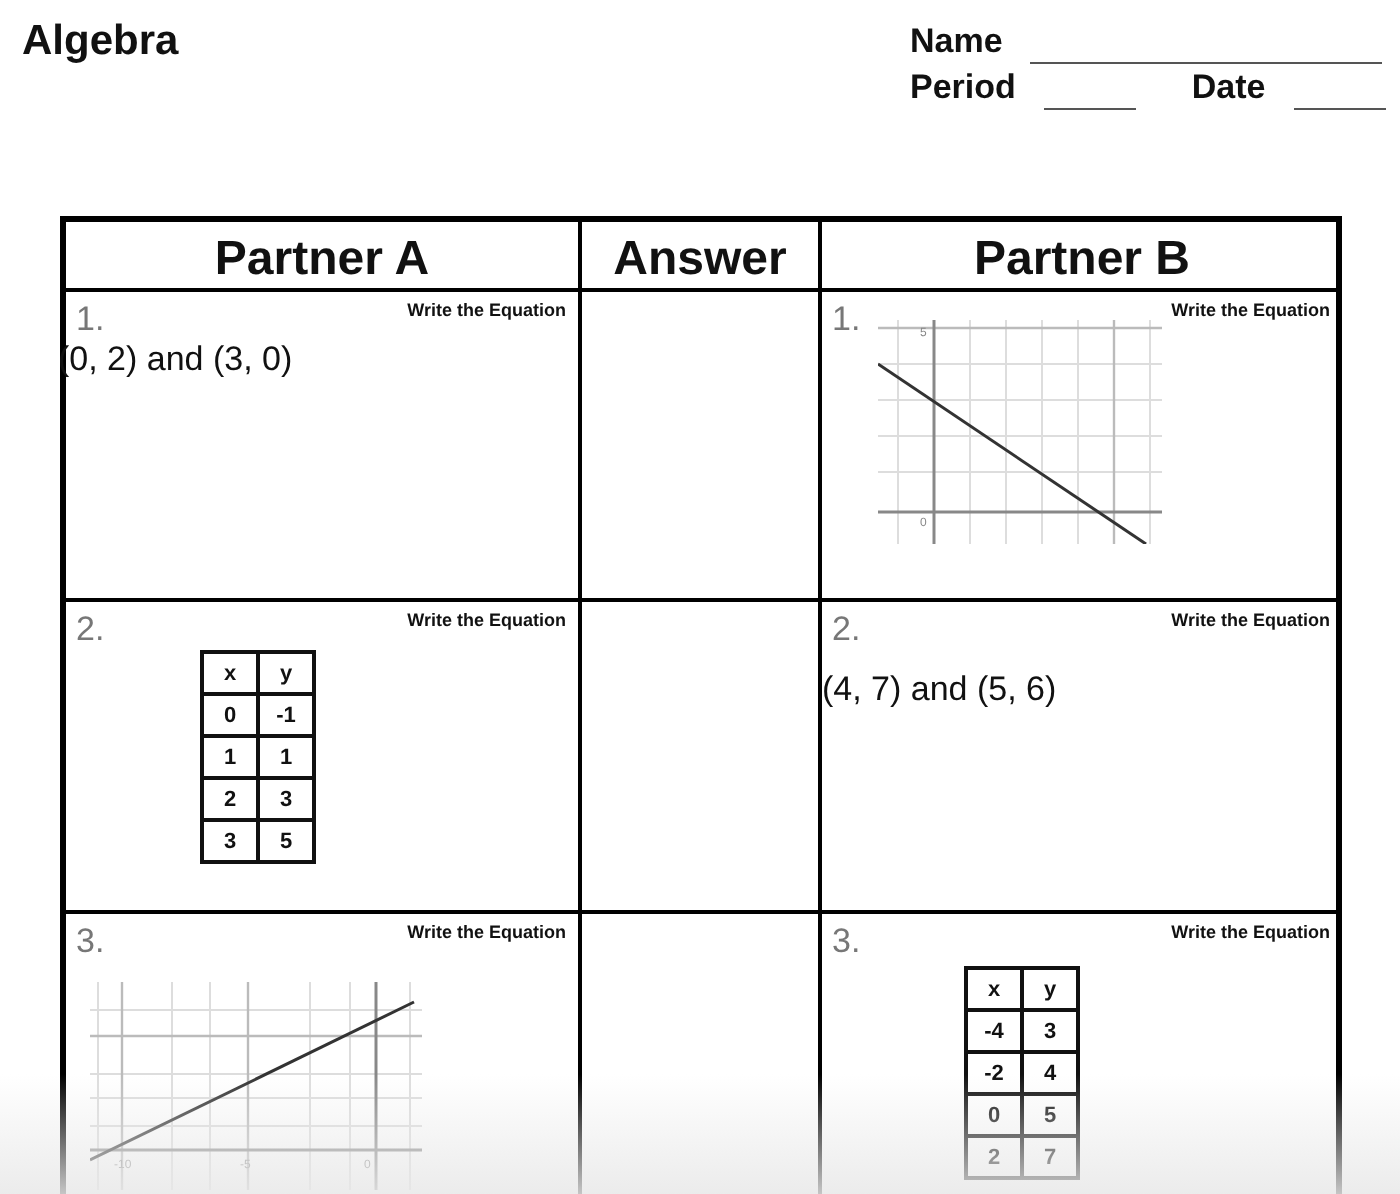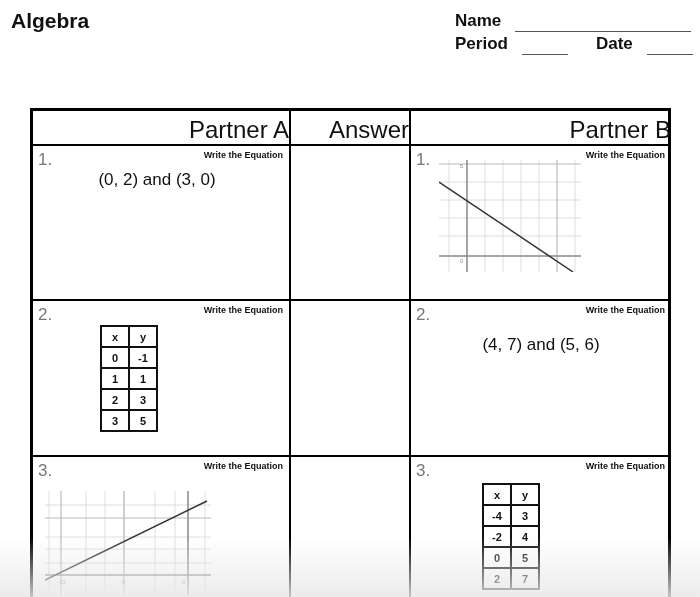--- a/index.html
+++ b/index.html
@@ -7,24 +7,24 @@
          font-family: "Liberation Sans", sans-serif; color: #111; }
   .hdr-left { position: absolute; left: 11px; top: 9px; font-weight: bold; font-size: 21px; line-height: 23px; }
   .hdr-right { position: absolute; left: 455px; top: 9px; font-weight: bold; font-size: 17px; line-height: 23px; }
   .hdr-right .row { display: flex; align-items: flex-end; }
   .blank { display: inline-block; border-bottom: 1.5px solid #555; height: 17px; margin-left: 14px; }
   .worksheet { position: absolute; left: 30px; top: 108px; width: 641px; border: 3px solid #000;
                border-bottom: none; box-sizing: border-box; height: 500px; }
   .grid { display: grid; grid-template-columns: 258px 120px 260px; grid-template-rows: 35px 155px 156px 160px; }
   .cell { box-sizing: border-box; border-right: 2.5px solid #000; border-bottom: 2.5px solid #000; position: relative; }
   .cell.last { border-right: none; }
-  .colhead { font-weight: normal; font-size: 24px; text-align: right; line-height: 38px; }
+  .colhead { font-weight: bold; font-size: 24px; text-align: center; line-height: 38px; }
   .num { position: absolute; left: 5px; top: 4px; font-size: 17px; color: #777; }
   .wte { position: absolute; right: 6px; top: 4px; font-size: 9px; font-weight: bold; }
-  .points { position: absolute; width: 100%; text-align: center; font-size: 17px; }
+  .points { position: absolute; width: 100%; font-size: 17px; }
   table.xy { position: absolute; border-collapse: collapse; font-size: 11px; font-weight: bold; }
   table.xy td { border: 2px solid #111; width: 26px; height: 19px; text-align: center; padding: 0; }
   svg { position: absolute; }
   .fade { position: absolute; left: 0; bottom: 0; width: 700px; height: 60px;
           background: linear-gradient(to bottom, rgba(240,240,240,0), rgba(232,232,232,0.85)); pointer-events: none; }
 </style>
 </head>
 <body>
 
 <div class="hdr-left">

